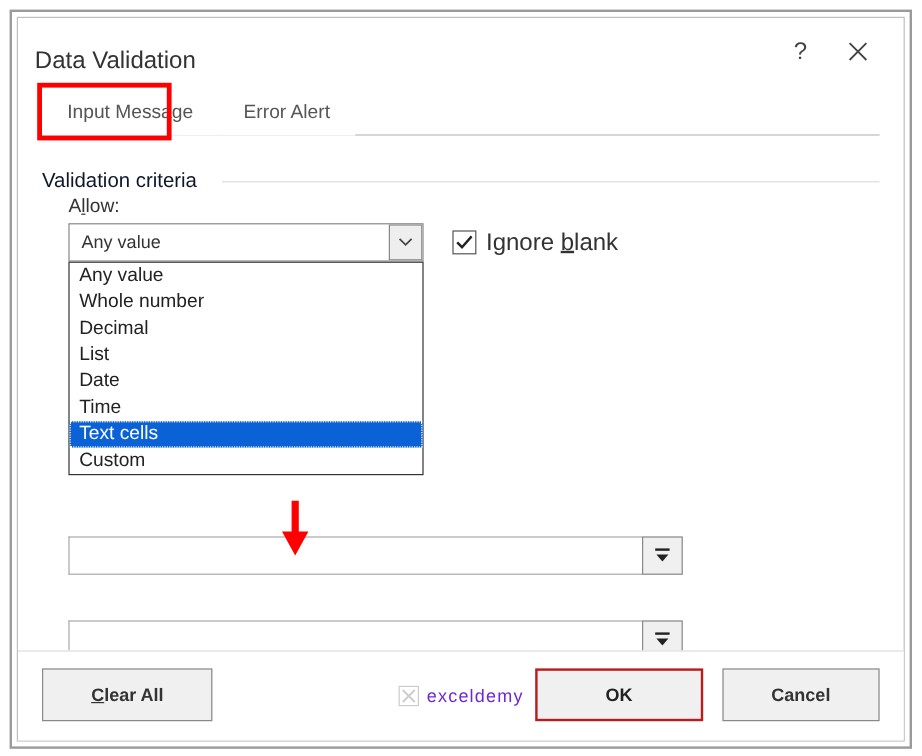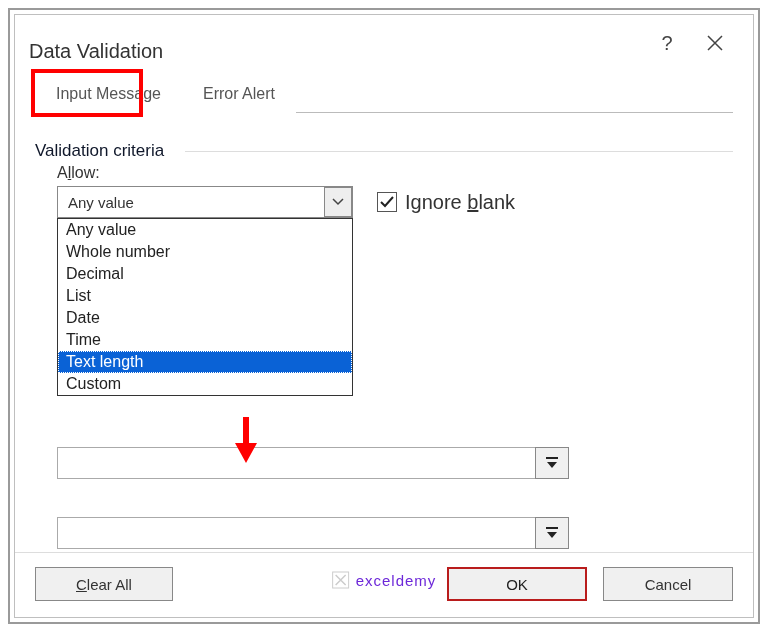--- a/index.html
+++ b/index.html
@@ -195,29 +195,30 @@
   .buttons {
     position:absolute;
     left:0; right:0; bottom:0;
     padding:14px 20px 16px 20px;
     display:flex;
     align-items:center;
     border-top:1px solid #ddd;
     background:#fff;
   }
   .btn {
-    height:34px;
+    height:44px;
     padding:0 40px;
     border:1px solid #888;
     background:#f0f0f0;
     font-size:15px;
     color:#333;
     display:flex; align-items:center; justify-content:center;
     cursor:pointer;
     min-width:110px;
+    font-weight:bold;
   }
   .btn.default {
     border:2px solid #b91c1c;
     color:#222;
   }
   .arrow-annot {
     position:absolute;
     left:218px; top:342px;
     z-index:20;
     pointer-events:none;
@@ -280,21 +281,21 @@
                   </svg>
               </div>
             </div>
             <div class="dropdown">
               <div class="opt">Any value</div>
               <div class="opt">Whole number</div>
               <div class="opt">Decimal</div>
               <div class="opt">List</div>
               <div class="opt">Date</div>
               <div class="opt">Time</div>
-              <div class="opt sel">Text length</div>
+              <div class="opt sel">Text cells</div>
               <div class="opt">Custom</div>
             </div>
           </div>
 
           <div class="cb-row">
             <div class="checkbox">
               <svg width="16" height="16" viewBox="0 0 16 16">
                   <path d="M2 8 L6 12 L14 3" stroke="#222" stroke-width="2" fill="none"></path>
                 </svg>
             </div>

